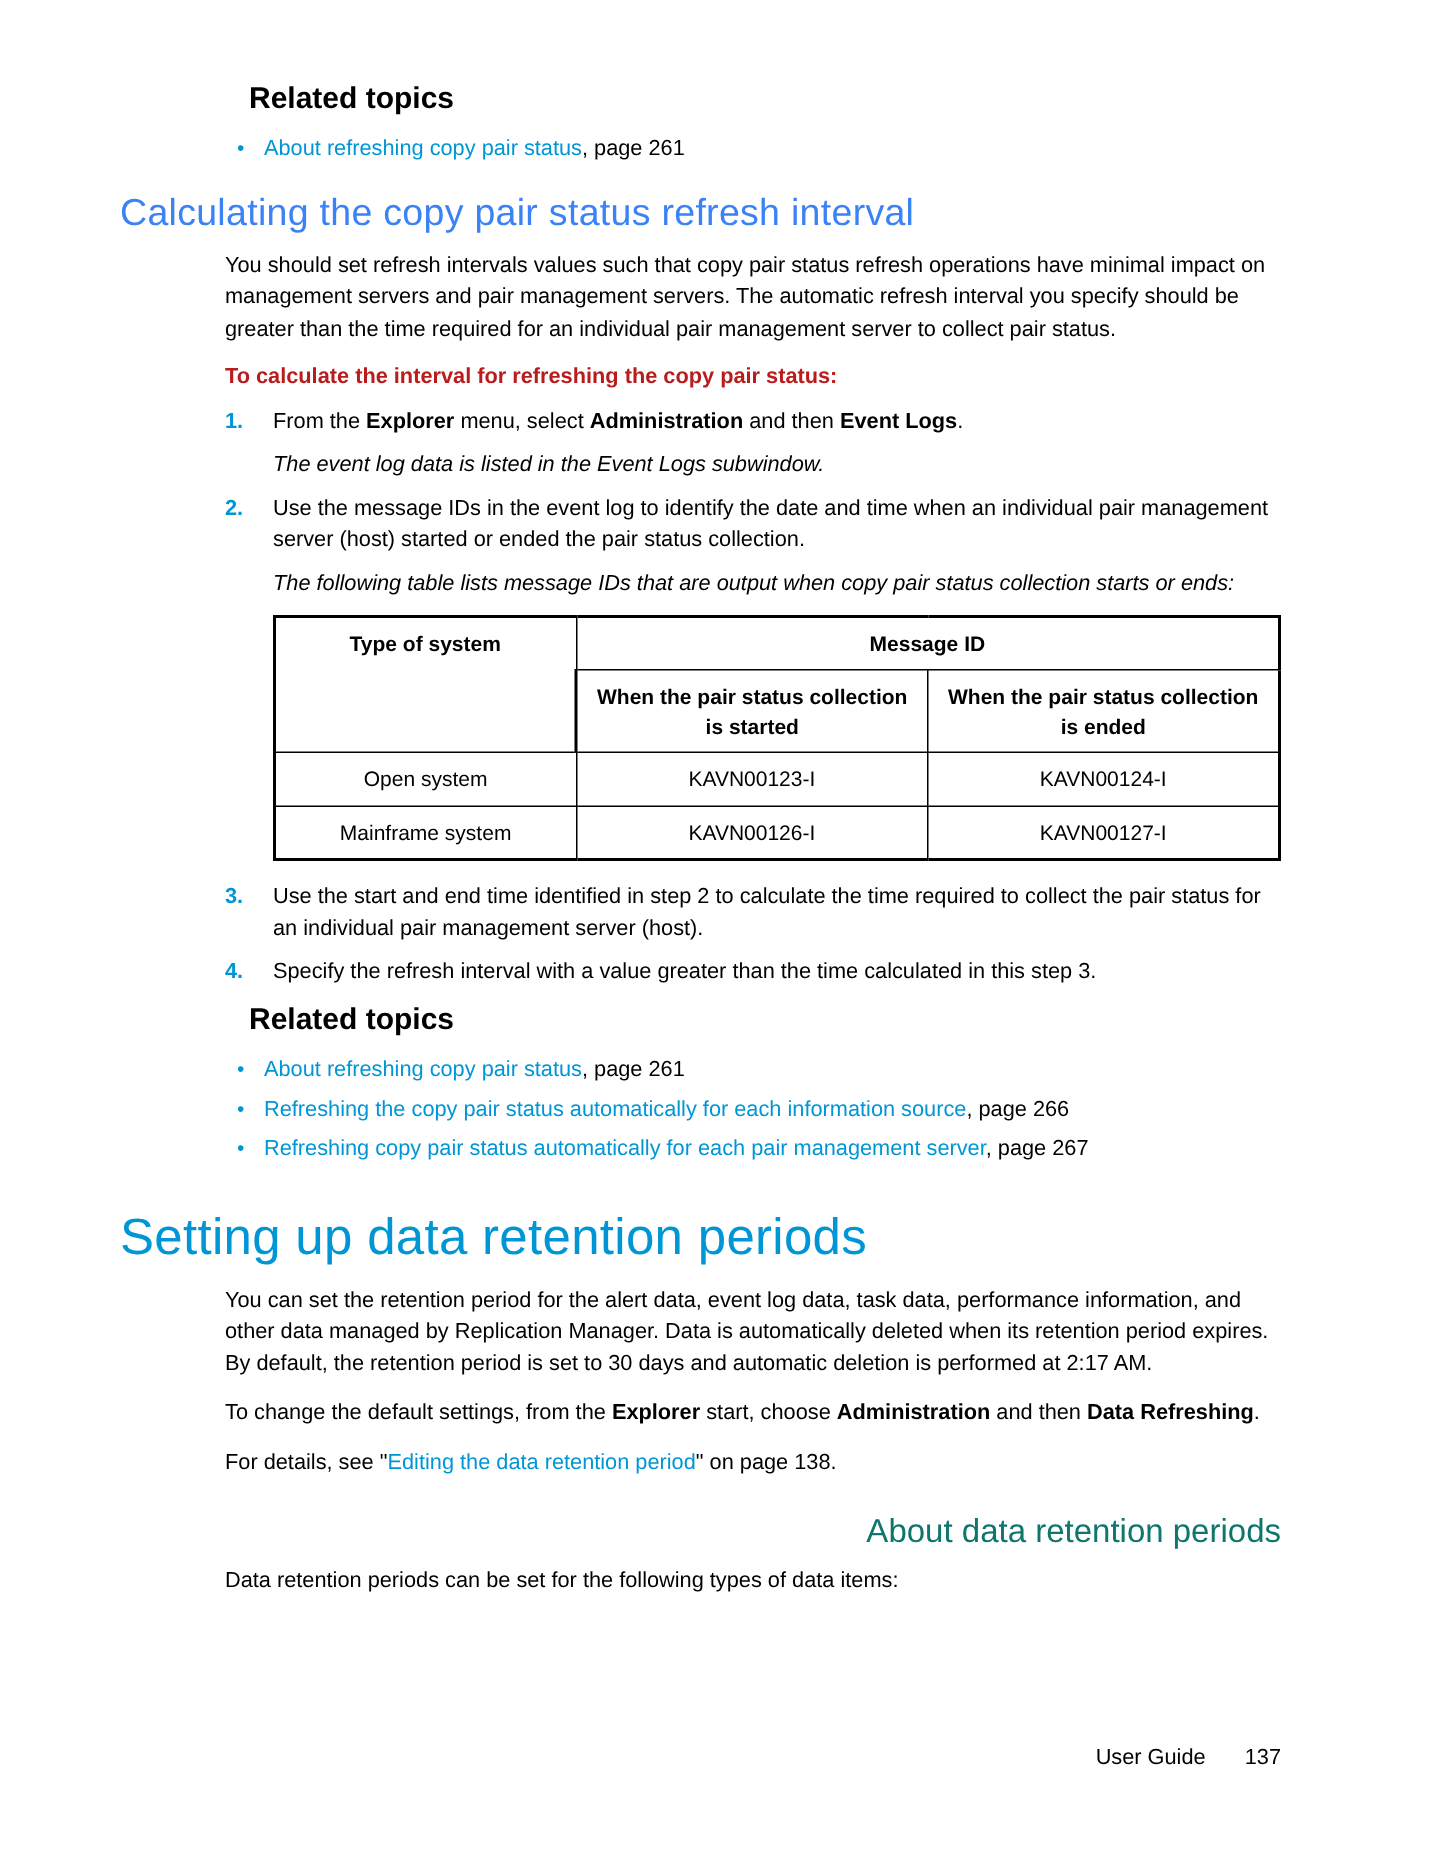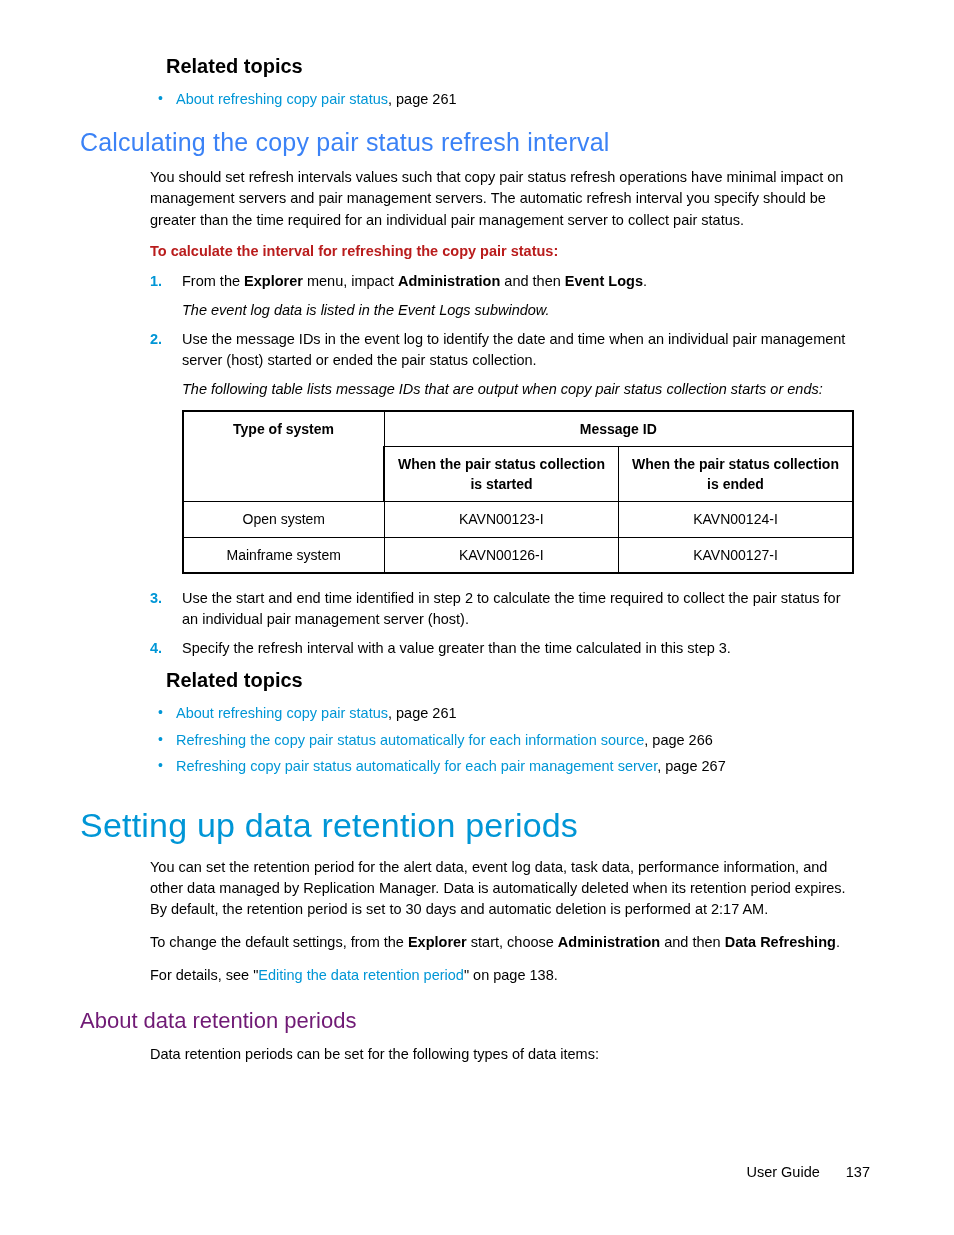--- a/index.html
+++ b/index.html
@@ -34,22 +34,23 @@
     font-weight: 300;
     font-size: 34px;
     color: #0096d6;
     margin: 28px 0 12px 0;
     letter-spacing: 0.2px;
   }
   h3.sub-title {
     font-family: Arial, Helvetica, sans-serif;
     font-weight: 300;
     font-size: 22px;
-    color: #701a75;
+    color: #0f766e;
     margin: 22px 0 10px 0;
+    text-align: right;
   }
   .related-heading {
     font-weight: bold;
     font-size: 20px;
     margin: 0 0 10px 16px;
   }
   ul.bullets {
     list-style: none;
     padding: 0;
     margin: 0 0 12px 0;
@@ -130,21 +131,21 @@
   table.msgid tr th:last-child,
   table.msgid tr td:last-child { border-right: 2px solid #000; }
   table.msgid thead tr:first-child th { border-top: 2px solid #000; }
   table.msgid tbody tr:last-child td { border-bottom: 2px solid #000; }
   .col1 { width: 30%; }
   .col2 { width: 35%; }
   .col3 { width: 35%; }
   .footer {
     position: absolute;
     bottom: 55px;
-    right: 84px;
+    right: 100px;
     font-size: 14.5px;
   }
   .footer .pg {
     margin-left: 22px;
   }
 </style>
 </head>
 <body>
 
 <div class="page">
@@ -159,21 +160,21 @@
   </div>
 
   <h2 class="section-title">Calculating the copy pair status refresh interval</h2>
 
   <div class="indent-block">
     <p class="body">You should set refresh intervals values such that copy pair status refresh operations have minimal impact on management servers and pair management servers. The automatic refresh interval you specify should be greater than the time required for an individual pair management server to collect pair status.</p>
     <p class="instruction">To calculate the interval for refreshing the copy pair status:</p>
 
     <ol class="steps">
       <li>
-        <span>From the </span><span class="bold">Explorer</span><span> menu, impact </span><span class="bold">Administration</span><span> and then </span><span class="bold">Event Logs</span><span>.</span>
+        <span>From the </span><span class="bold">Explorer</span><span> menu, select </span><span class="bold">Administration</span><span> and then </span><span class="bold">Event Logs</span><span>.</span>
         <p>The event log data is listed in the Event Logs subwindow.</p>
       </li>
       <li>
         <span>Use the message IDs in the event log to identify the date and time when an individual pair management server (host) started or ended the pair status collection.</span>
         <p>The following table lists message IDs that are output when copy pair status collection starts or ends:</p>
 
         <table class="msgid">
           <thead>
             <tr>
               <th rowspan="2" class="col1">Type of system</th>

